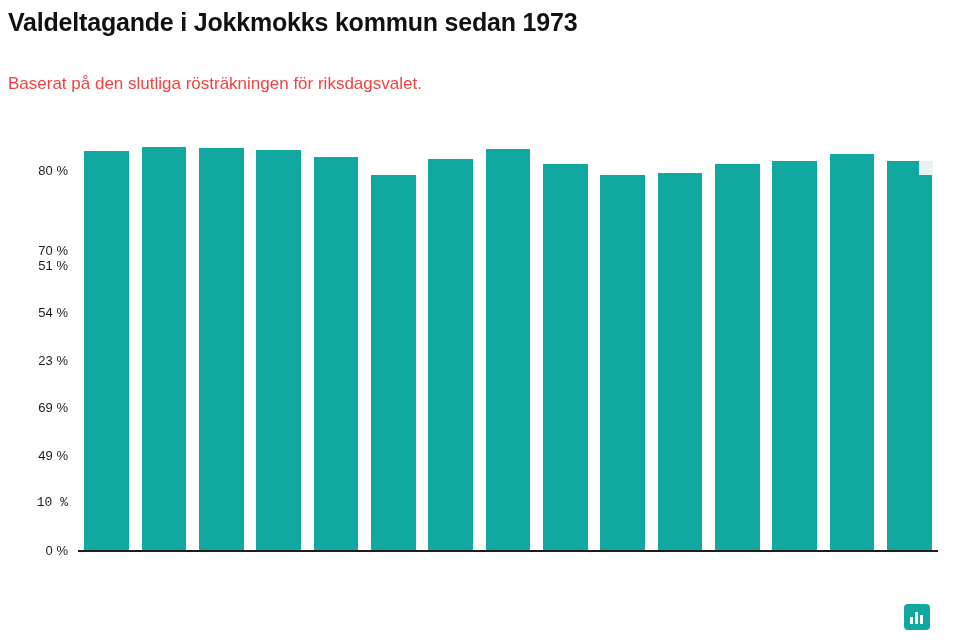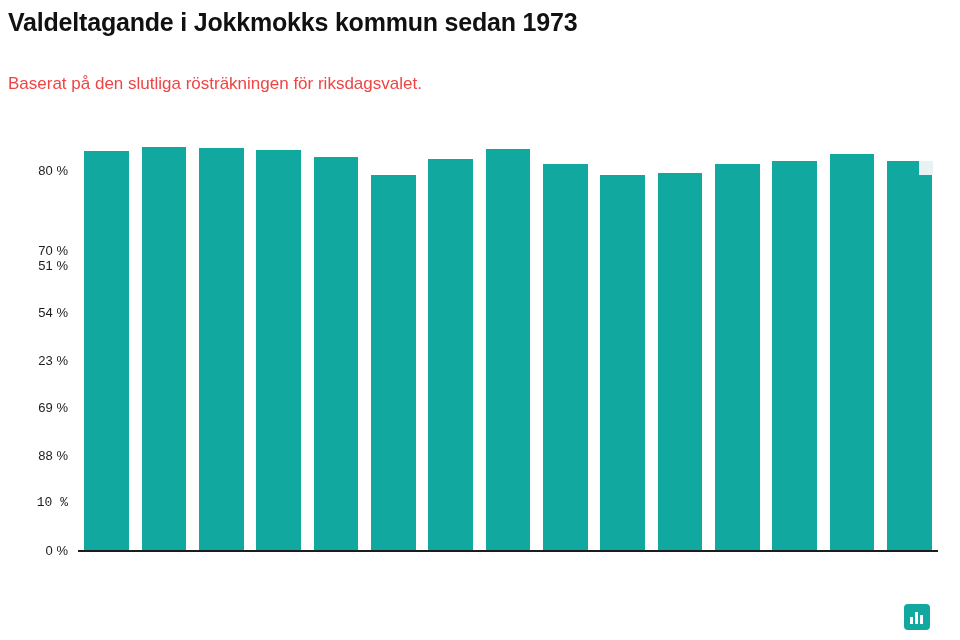--- a/index.html
+++ b/index.html
@@ -158,21 +158,21 @@
   <div class="title">Valdeltagande i Jokkmokks kommun sedan 1973</div>
   <div class="subtitle">Baserat på den slutliga rösträkningen för riksdagsvalet.</div>
 
   <div class="chart">
     <div class="baseline"></div>
 
     <div class="plot">
       <div id="yticks">
           <div class="ytick" style="top: 100%;">0 %</div>
           <div class="ytick" style="top: 88.8889%; font-family: Liberation Mono, monospace;">10 %</div>
-          <div class="ytick" style="top: 77.7778%;">88 %</div>
+          <div class="ytick" style="top: 77.7778%;">49 %</div>
           <div class="ytick" style="top: 66.6667%;">69 %</div>
           <div class="ytick" style="top: 55.5556%;">23 %</div>
           <div class="ytick" style="top: 44.4444%;">54 %</div>
           <div class="ytick" style="top: 33.3333%;">51 %</div>
           <div class="ytick" style="top: 22.2222%; margin-top: 33px;">70 %</div>
           <div class="ytick" style="top: 11.1111%;">80 %</div>
         </div>
       <div class="bars" id="bars">
           <div class="barwrap">
             <div class="bar" title="1973: 84" style="height: 93.3333%; background: rgb(17, 168, 160);"></div>

